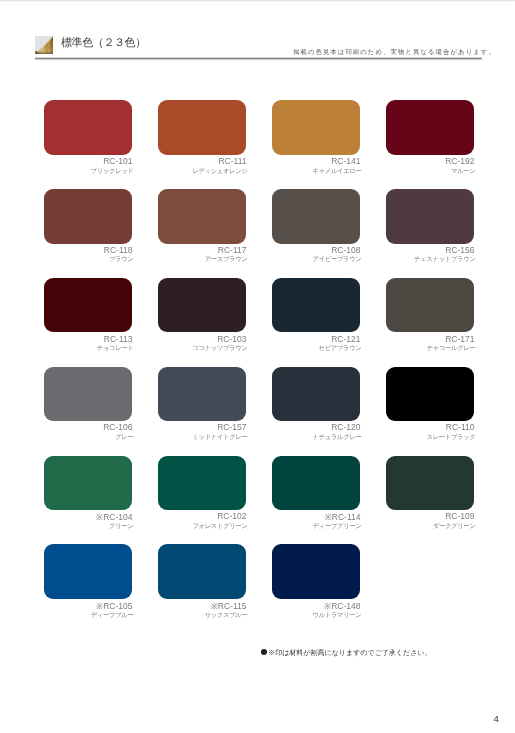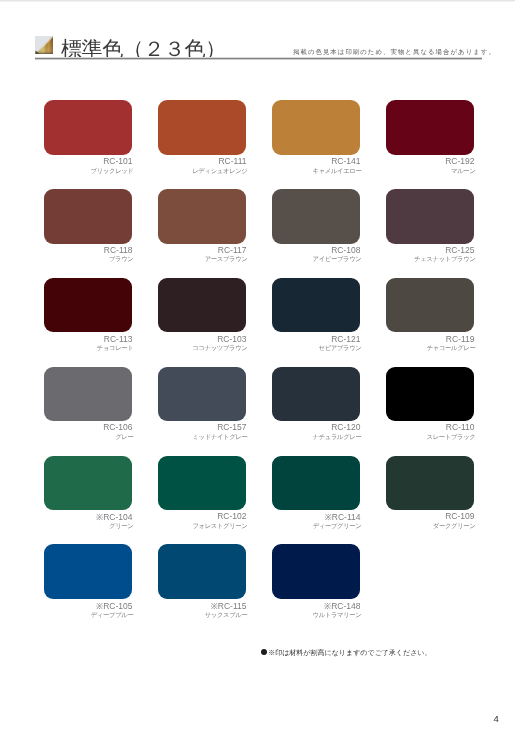--- a/index.html
+++ b/index.html
@@ -8,21 +8,21 @@
   body{
     width:515px;height:733px;background:#ffffff;overflow:hidden;
     font-family:"Liberation Sans",sans-serif;position:relative;
   }
   #page{position:absolute;inset:0;}
   #topband{position:absolute;left:0;top:0;width:515px;height:2px;
     background:linear-gradient(to bottom,#e4e4e4 0%,#e6e6e6 50%,#f6f6f6 85%,#ffffff 100%);}
   
   #header{position:absolute;left:0;top:0;width:515px;}
   #hdr-icon{position:absolute;left:35px;top:35.8px;width:18.3px;height:18px;}
-  #hdr-title{position:absolute;left:61px;top:35px;font-size:21px;color:#3a3a3a;letter-spacing:-0.4px;white-space:nowrap;}
+  #hdr-title{position:absolute;left:61px;top:35px;font-size:11px;color:#3a3a3a;letter-spacing:-0.4px;white-space:nowrap;}
   #hdr-note{position:absolute;left:293px;top:47.5px;font-size:6.4px;color:#5a5a5a;white-space:nowrap;letter-spacing:1.05px;}
   #hdr-rule{position:absolute;left:35px;top:57px;width:447px;height:3px;background:linear-gradient(to bottom,#d8d8d8 0%,#d8d8d8 33%,#828282 34%,#828282 67%,#cdcdcd 68%,#cdcdcd 100%);}
   
   #grid{position:absolute;left:0;top:0;}
   .cell{position:absolute;}
   .swatch{position:absolute;left:0;top:0;width:88.2px;height:54.4px;border-radius:9px;}
   .lab-code{position:absolute;left:-60px;top:55.5px;width:149px;text-align:right;font-size:8.5px;color:#7c7c81;white-space:nowrap;letter-spacing:0px;}
   .lab-name{position:absolute;left:-60px;top:66.2px;width:150px;text-align:right;font-size:6.4px;color:#818186;white-space:nowrap;letter-spacing:-0.4px;}
   #footnote{position:absolute;left:260px;top:647.5px;font-size:7px;color:#2e2e2e;white-space:nowrap;letter-spacing:0.0px;}
   #footnote-bullet{position:absolute;left:0.6px;top:1.2px;width:6.6px;height:6.6px;border-radius:50%;
@@ -106,41 +106,41 @@
       <div class="lab-code">RC-117</div>
       <div class="lab-name">アースブラウン</div>
     </div>
     <div class="cell" style="left:271.5px;top:189.2px">
       <div class="swatch" style="background: rgb(87, 79, 73);"></div>
       <div class="lab-code">RC-108</div>
       <div class="lab-name">アイビーブラウン</div>
     </div>
     <div class="cell" style="left:385.5px;top:189.2px">
       <div class="swatch" style="background: rgb(80, 58, 65);"></div>
-      <div class="lab-code">RC-125</div>
+      <div class="lab-code">RC-156</div>
       <div class="lab-name">チェスナットブラウン</div>
     </div>
     <div class="cell" style="left:43.5px;top:278.0px">
       <div class="swatch" style="background: rgb(67, 3, 7);"></div>
       <div class="lab-code">RC-113</div>
       <div class="lab-name">チョコレート</div>
     </div>
     <div class="cell" style="left:157.5px;top:278.0px">
       <div class="swatch" style="background: rgb(46, 31, 34);"></div>
       <div class="lab-code">RC-103</div>
       <div class="lab-name">ココナッツブラウン</div>
     </div>
     <div class="cell" style="left:271.5px;top:278.0px">
       <div class="swatch" style="background: rgb(24, 39, 52);"></div>
       <div class="lab-code">RC-121</div>
       <div class="lab-name">セピアブラウン</div>
     </div>
     <div class="cell" style="left:385.5px;top:278.0px">
       <div class="swatch" style="background: rgb(77, 72, 66);"></div>
-      <div class="lab-code">RC-119</div>
+      <div class="lab-code">RC-171</div>
       <div class="lab-name">チャコールグレー</div>
     </div>
     <div class="cell" style="left:43.5px;top:366.79999999999995px">
       <div class="swatch" style="background: rgb(107, 106, 111);"></div>
       <div class="lab-code">RC-106</div>
       <div class="lab-name">グレー</div>
     </div>
     <div class="cell" style="left:157.5px;top:366.79999999999995px">
       <div class="swatch" style="background: rgb(67, 74, 88);"></div>
       <div class="lab-code">RC-157</div>

